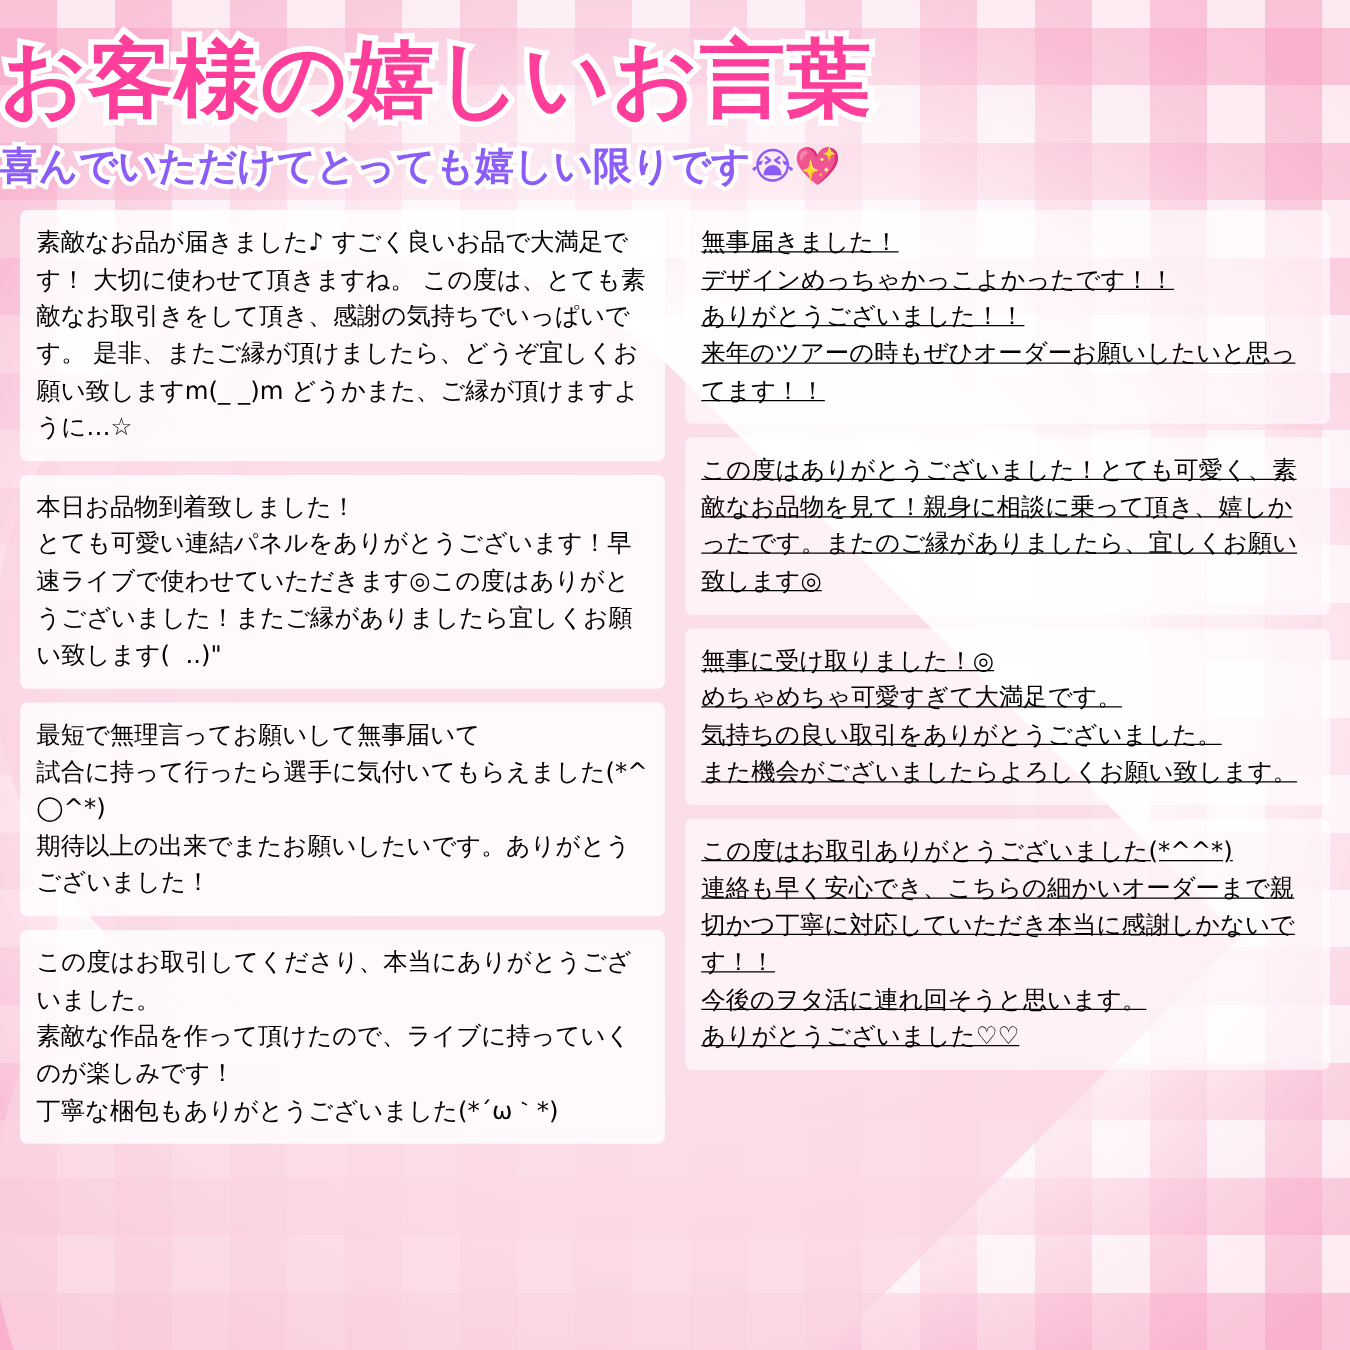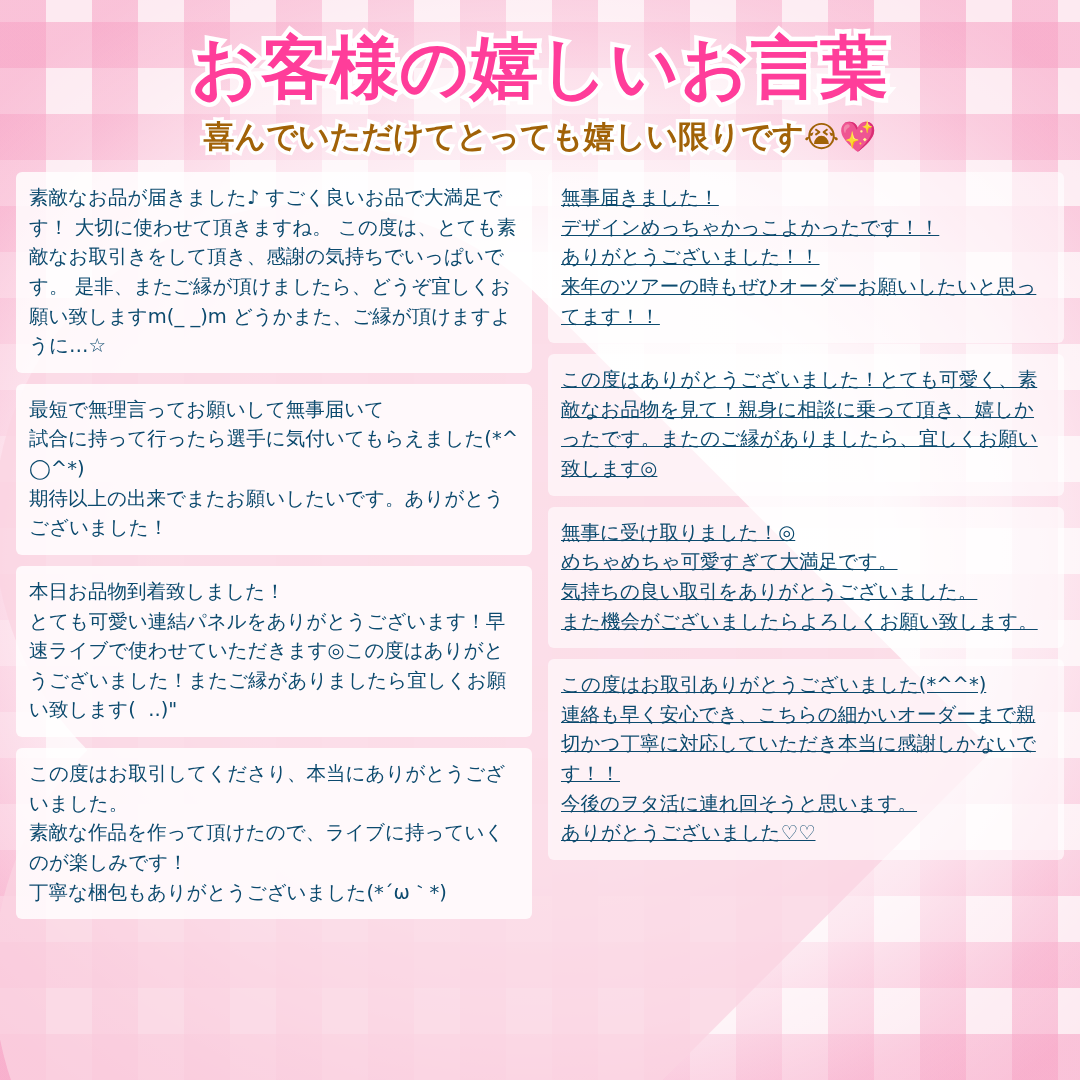--- a/index.html
+++ b/index.html
@@ -74,41 +74,39 @@
     position: relative;
     z-index: 5;
     width: 1080px;
     height: 1080px;
     box-sizing: border-box;
     padding: 0;
   }
 
   
   .header {
-    text-align: center;
-    padding-top: 14px;
-    margin-top: 20px;
+    padding-top: 30px;
   }
   .title {
     font-family: "DejaVu Sans", sans-serif;
     font-size: 68px;
     font-weight: 700;
     line-height: 1.0;
     letter-spacing: 1px;
     color: #ff3d9a;
     -webkit-text-stroke: 9px #ffffff;
     paint-order: stroke fill;
     margin: 0;
     white-space: nowrap;
   }
   .subtitle {
     font-family: "DejaVu Sans", sans-serif;
     font-size: 31px;
     font-weight: 700;
-    color: #a16207;
+    color: #8b5cf6;
     -webkit-text-stroke: 7px #ffffff;
     paint-order: stroke fill;
     margin: 14px 0 0 0;
     white-space: nowrap;
   }
   .subtitle .emoji {
     -webkit-text-stroke: 0;
     font-size: 30px;
   }
 
@@ -129,21 +127,21 @@
   }
 
   .card {
     background: rgba(255,255,255,0.82);
     border-radius: 6px;
     padding: 11px 13px 12px 13px;
     box-sizing: border-box;
     font-family: "DejaVu Sans", sans-serif;
     font-size: 19.5px;
     line-height: 1.52;
-    color: #0c4a6e;
+    color: #000000;
     white-space: pre-wrap;
     word-break: break-all;
     overflow: hidden;
   }
   .col-right .card {
     background: rgba(255,255,255,0.62);
     text-decoration: underline;
   }
 </style>
 </head>
@@ -158,25 +156,25 @@
 
     <div class="header">
       <div class="title">お客様の嬉しいお言葉</div>
       <div class="subtitle"><span>喜んでいただけてとっても嬉しい限りです</span><span class="emoji">😭💖</span></div>
     </div>
 
     <div class="columns">
 
       <div class="col col-left">
         <div class="card">素敵なお品が届きました♪ すごく良いお品で大満足です！ 大切に使わせて頂きますね。 この度は、とても素敵なお取引きをして頂き、感謝の気持ちでいっぱいです。 是非、またご縁が頂けましたら、どうぞ宜しくお願い致しますm(_ _)m どうかまた、ご縁が頂けますように…☆</div>
+        <div class="card">本日お品物到着致しました！
+とても可愛い連結パネルをありがとうございます！早速ライブで使わせていただきます◎この度はありがとうございました！またご縁がありましたら宜しくお願い致します(  ..)"</div>
         <div class="card">最短で無理言ってお願いして無事届いて
 試合に持って行ったら選手に気付いてもらえました(*^◯^*)
 期待以上の出来でまたお願いしたいです。ありがとうございました！</div>
-        <div class="card">本日お品物到着致しました！
-とても可愛い連結パネルをありがとうございます！早速ライブで使わせていただきます◎この度はありがとうございました！またご縁がありましたら宜しくお願い致します(  ..)"</div>
         <div class="card">この度はお取引してくださり、本当にありがとうございました。
 素敵な作品を作って頂けたので、ライブに持っていくのが楽しみです！
 丁寧な梱包もありがとうございました(*´ω｀*)</div>
       </div>
 
       <div class="col col-right">
         <div class="card">無事届きました！
 デザインめっちゃかっこよかったです！！
 ありがとうございました！！
 来年のツアーの時もぜひオーダーお願いしたいと思ってます！！</div>

